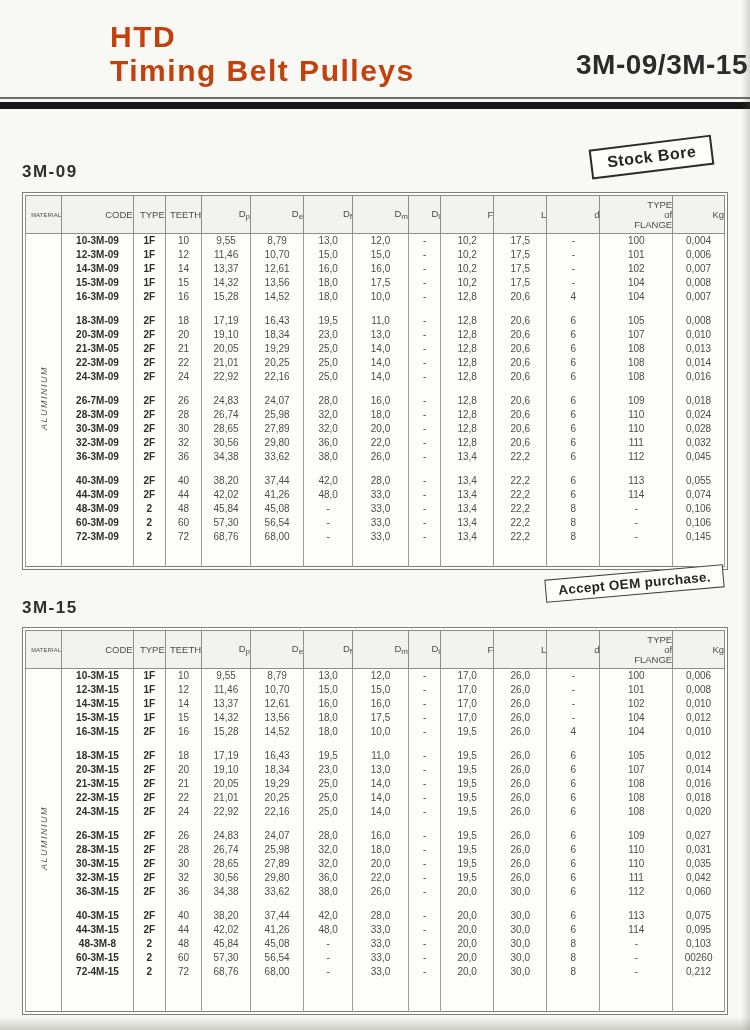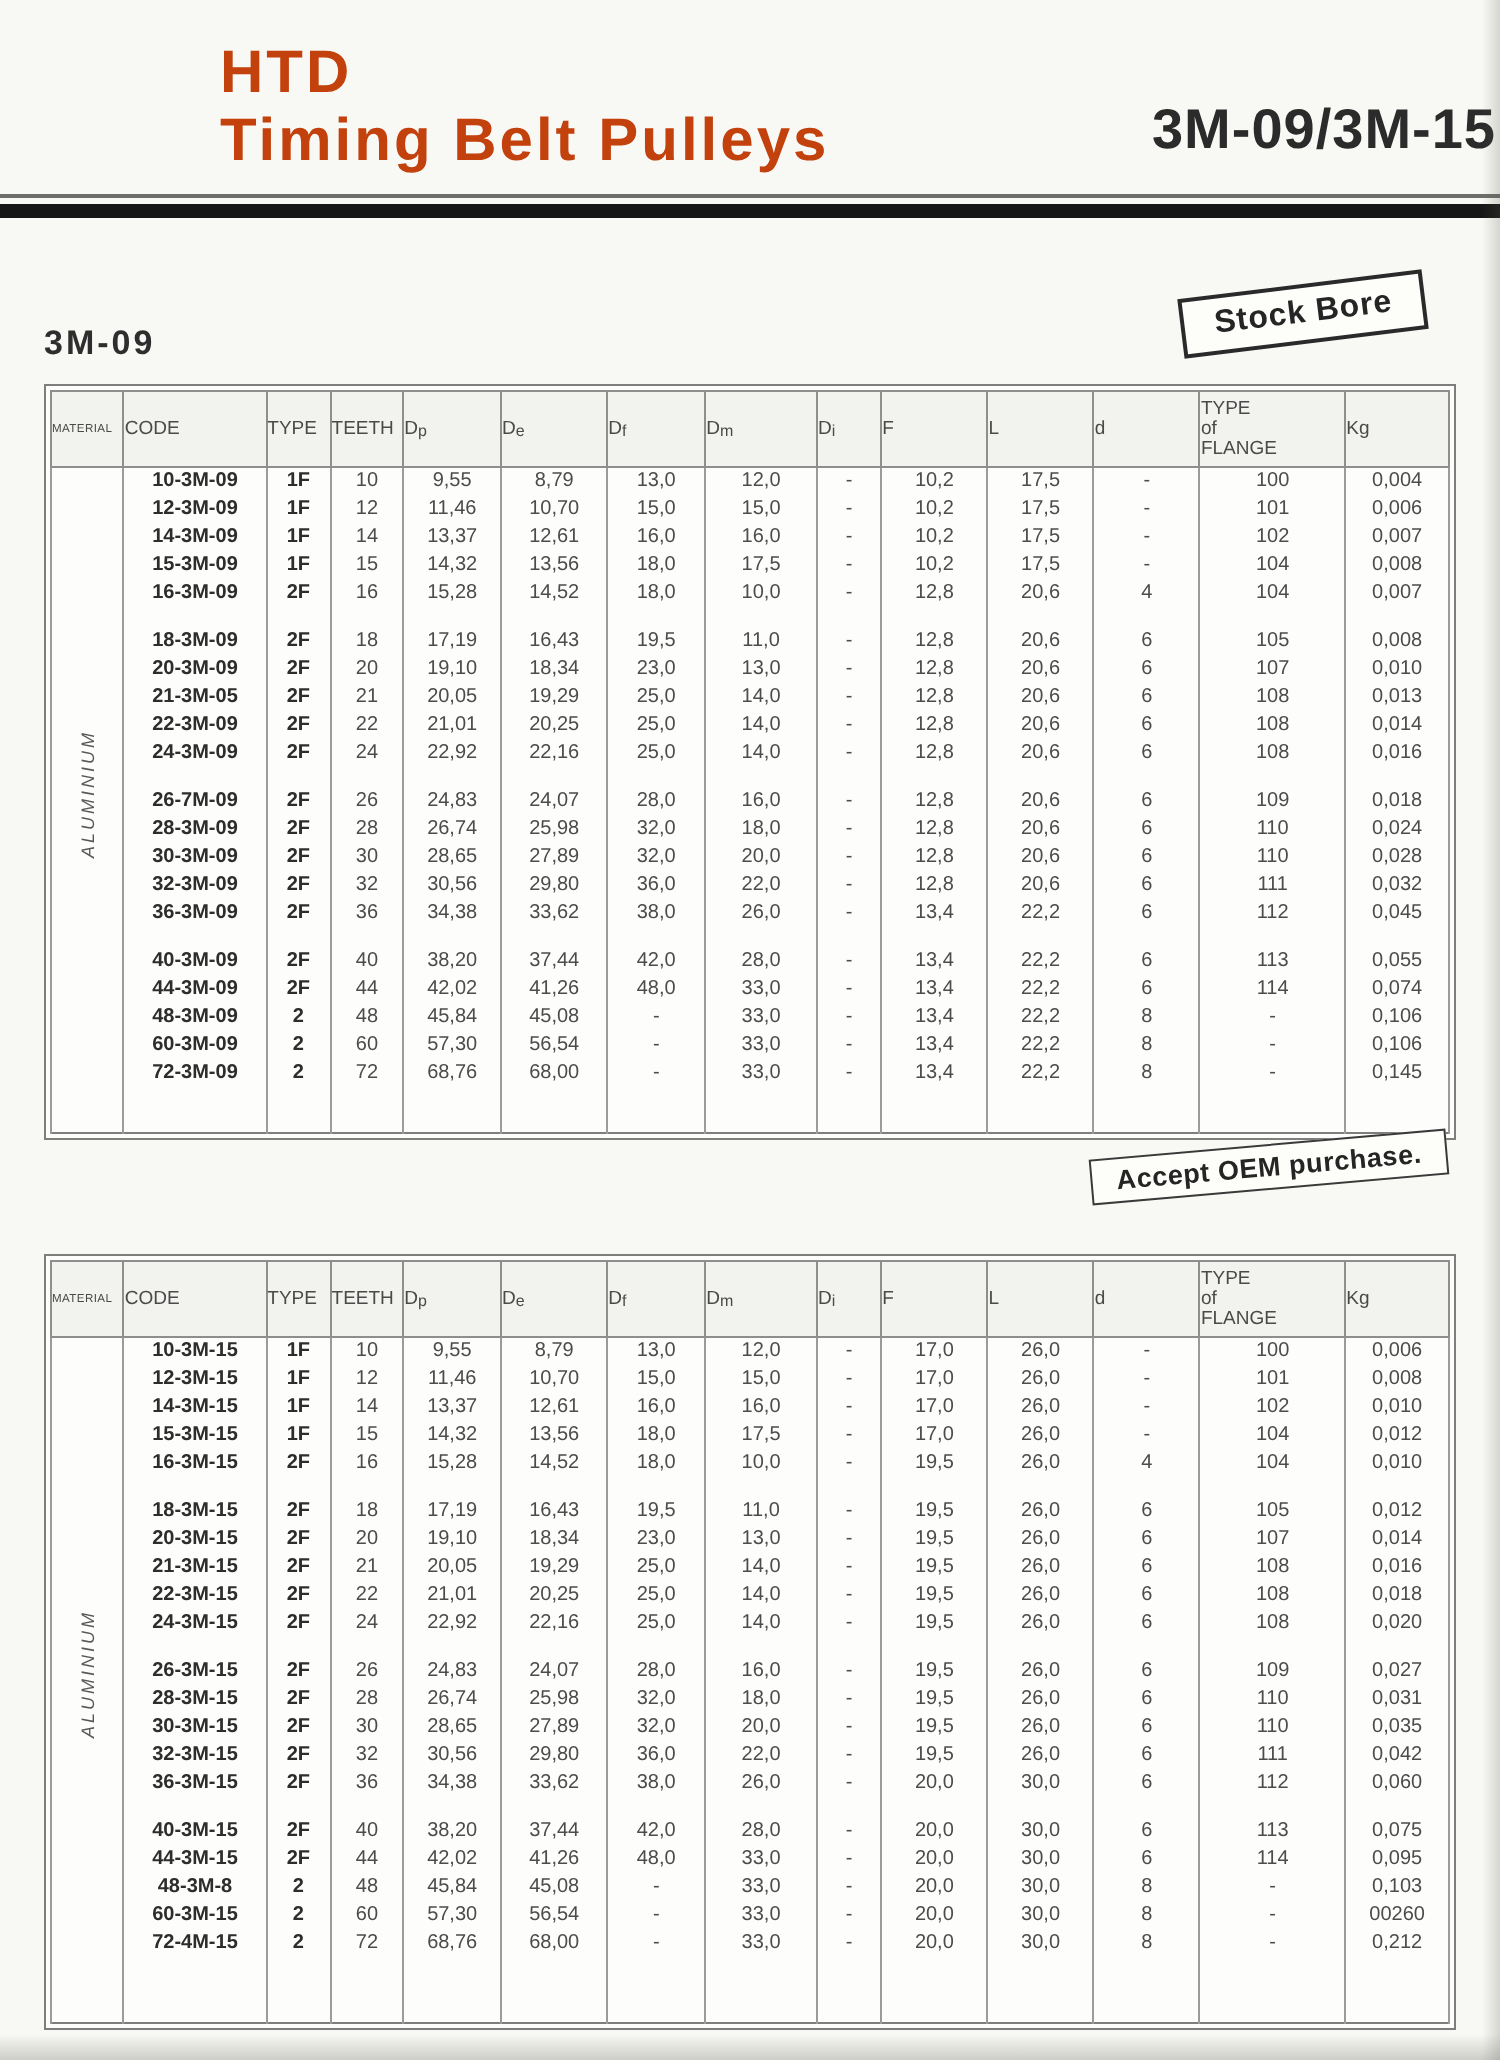--- a/index.html
+++ b/index.html
@@ -30,21 +30,21 @@
   .tbl-title.t1{top:162px;}
   .tbl-title.t2{top:598px;}
 
   
   .table-wrap{position:absolute;left:22px;width:706px;border:1px solid #7e7e7c;
     padding:2px;background:#fdfdfb;box-sizing:border-box;}
   .table-wrap.t1{top:192px;}
   .table-wrap.t2{top:627px;}
   table{border-collapse:collapse;width:100%;table-layout:fixed;border:1px solid #7e7e7c;}
   th{border:1px solid #8e8e8c;background:#f2f2ee;color:#4a4a4a;font-weight:normal;
-    font-size:9.5px;height:37px;text-align:left;vertical-align:middle;padding:0;line-height:10px;}
+    font-size:9.5px;height:37px;text-align:right;vertical-align:middle;padding:0;line-height:10px;}
   th.material-h{font-size:5.8px;letter-spacing:0.2px;}
   th .sub{font-size:8px;position:relative;top:1.5px;}
   td{border-left:1px solid #9b9b99;border-right:1px solid #9b9b99;border-top:0;border-bottom:0;
     text-align:center;font-size:10px;color:#4c4c4c;height:14px;line-height:14px;padding:0;
     overflow:hidden;white-space:nowrap;}
   td.bold{font-weight:bold;color:#2d2d2d;}
   tr.spacer td{height:10px;}
   .t1 tr.filler td{height:22px;}
   .t2 tr.filler td{height:32px;}
   td.material-cell{vertical-align:middle;}
@@ -478,20 +478,21 @@
             <td></td>
             <td></td>
             <td></td>
           </tr>
         </tbody>
     </table>
   </div>
 
   <div class="badge oem">Accept OEM purchase.</div>
 
+  <div class="tbl-title t2">3M-15</div>
   <div class="table-wrap t2">
     <table>
       <colgroup>
         <col class="c-material">
           <col class="c-code">
           <col class="c-type">
           <col class="c-teeth">
         <col class="c-dp">
           <col class="c-de">
           <col class="c-df">

